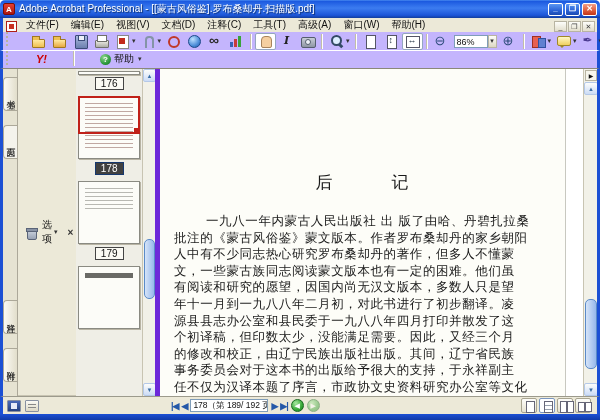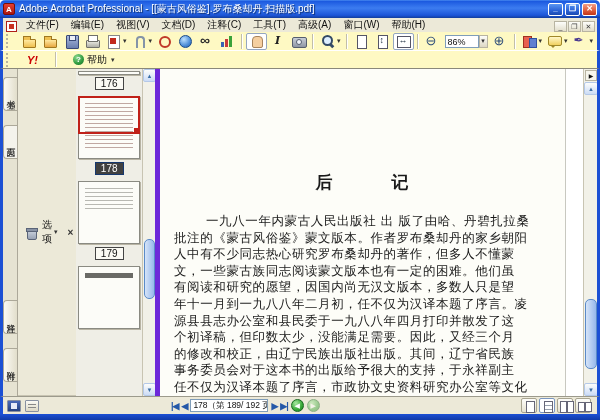--- a/index.html
+++ b/index.html
@@ -20,22 +20,22 @@
   
   .menubar{height:14px;flex:0 0 14px;display:flex;align-items:flex-end;background:#ECE9D8;
     border-left:3px solid #1C50D4;border-right:3px solid #1C50D4;padding:0 2px;font-size:10px;color:#111}
   .mdoc{width:11px;height:11px;background:#fff;border:1px solid #B02018;margin:0 3px 0 1px;position:relative}
   .mdoc::before{content:"";position:absolute;inset:2px;background:#C83020}
   .mi{padding:0 6px;white-space:nowrap;cursor:default}
   .docbtns{margin-left:auto;display:flex;gap:1px}
   .db{width:13px;height:11px;border:1px solid #B8B4A2;background:linear-gradient(#FDFDFA,#E2DECB);
       font-size:7px;color:#444;display:flex;align-items:center;justify-content:center}
   
-  .toolbar{height:18px;flex:0 0 18px;display:flex;align-items:center;background:#fef9c3;
-    border-left:3px solid #1C50D4;border-right:3px solid #1C50D4;padding:0 3px;gap:8px}
+  .toolbar{height:18px;flex:0 0 18px;display:flex;background:#c4b5fd;
+    border-left:3px solid #1C50D4;border-right:3px solid #1C50D4;padding:0 3px;gap:17px}
   .toolbar.tb2{border-top:1px solid #fff}
   .grip{width:4px;height:14px;border-left:2px dotted #B8B4A0;margin-right:3px}
   .sep{width:2px;height:15px;border-left:1px solid #C2BEA8;border-right:1px solid #FFF;margin:0 3px}
   .tbtn{display:inline-flex;align-items:center;height:17px;padding:0 1px;border:1px solid transparent;border-radius:2px}
   .tbtn.pressed{background:#FFFFFF;border:1px solid #94A6C0}
   .dd{font-size:7px;color:#333;margin-left:1px}
   .combo{display:inline-flex;align-items:center;margin:0 2px}
   .cv{width:34px;height:13px;background:#fff;border:1px solid #7F9DB9;font-size:9px;padding:1px 2px;color:#111}
   .ca{font-size:7px;color:#333;border:1px solid #B8B4A2;background:linear-gradient(#FDFDFA,#DDD8C4);height:13px;width:9px;
       display:flex;align-items:center;justify-content:center}
@@ -114,21 +114,21 @@
   .vhandle{position:absolute;right:-1px;bottom:-1px;width:5px;height:5px;background:#C02018}
   .tlabel{font-size:10px;color:#111;border:1px solid #444;background:#FBFAF4;padding:0 5px;margin:1px 0 6px 0;line-height:11px}
   .tlabel.sel{background:#404040;color:#fff;border-color:#16386E}
   .pscroll{flex:0 0 13px;background:#F2F1E8;border-left:1px solid #C8C4B2;position:relative}
   .sbarrow{position:absolute;left:0;width:13px;height:13px;border:1px solid #B4C8E8;border-radius:2px;
      background:linear-gradient(#FDFDFB,#CCDCF6);color:#3A6EA5;font-size:6px;display:flex;align-items:center;justify-content:center}
   .sbthumb{position:absolute;left:1px;width:11px;border:1px solid #5A8AC8;border-radius:5px;background:linear-gradient(90deg,#D6E4F8,#96B8EC)}
   
   .docpane{flex:1;display:flex;overflow:hidden;background:#FDFDF8}
   .page{flex:1;overflow:hidden;position:relative;background:#FDFDF8;color:#1A1A1A}
-  .heading{margin:102px 0 0 14px;width:378px;text-align:center;font-size:17px;font-weight:bold;
+  .heading{margin:102px 0 0 14px;width:378px;text-align:center;font-size:17px;font-weight:normal;
      font-family:"DejaVu Serif","Liberation Serif",serif;letter-spacing:2px}
   .plines{margin:19px 0 0 14px;width:378px;font-family:"DejaVu Serif","Liberation Serif",serif;
      font-size:12.5px;line-height:16.6px;letter-spacing:0.6px;text-align:justify}
   .pline{white-space:nowrap;overflow:hidden}
   .pline.indent{padding-left:32px}
   .gutter{flex:0 0 18px;background:#FFFFFF;border-left:1px solid #C8C8C0}
   .docscroll{flex:0 0 14px;background:#F2F1E8;border-left:1px solid #C8C4B2;position:relative}
   .minibtn{position:absolute;top:1px;left:1px;width:12px;height:11px;background:#F6F5EC;border:1px solid #B8B4A2;
      font-size:6px;color:#111;display:flex;align-items:center;justify-content:center}
   
@@ -350,21 +350,21 @@
 
     <div class="docpane">
       <div class="page">
         <div class="heading">后　　　记</div>
         <div class="plines" id="plines">
             <div class="pline indent">一九八一年内蒙古人民出版社 出 版了由哈、丹碧扎拉桑</div>
             <div class="pline">批注的《蒙古风俗鉴》蒙文版本。作者罗布桑却丹的家乡朝阳</div>
             <div class="pline">人中有不少同志热心研究罗布桑却丹的著作，但多人不懂蒙</div>
             <div class="pline">文，一些蒙古族同志阅读蒙文版本也有一定的困难。他们虽</div>
             <div class="pline">有阅读和研究的愿望，因国内尚无汉文版本，多数人只是望</div>
-            <div class="pline">年十一月到一九八八年二月初，任不仅为汉译本题了序言。凌</div>
+            <div class="pline">年十一月到一九八八年二月初，对此书进行了初步翻译。凌</div>
             <div class="pline">源县县志办公室和县民委于一九八八年四月打印并散发了这</div>
             <div class="pline">个初译稿，但印数太少，没能满足需要。因此，又经三个月</div>
             <div class="pline">的修改和校正，由辽宁民族出版社出版。其间，辽宁省民族</div>
             <div class="pline">事务委员会对于这本书的出版给予很大的支持，于永祥副主</div>
             <div class="pline">任不仅为汉译本题了序言，市政协文史资料研究办公室等文化</div>
           </div>
       </div>
       <div class="gutter"></div>
       <div class="docscroll">
         <div class="minibtn">▶</div>

